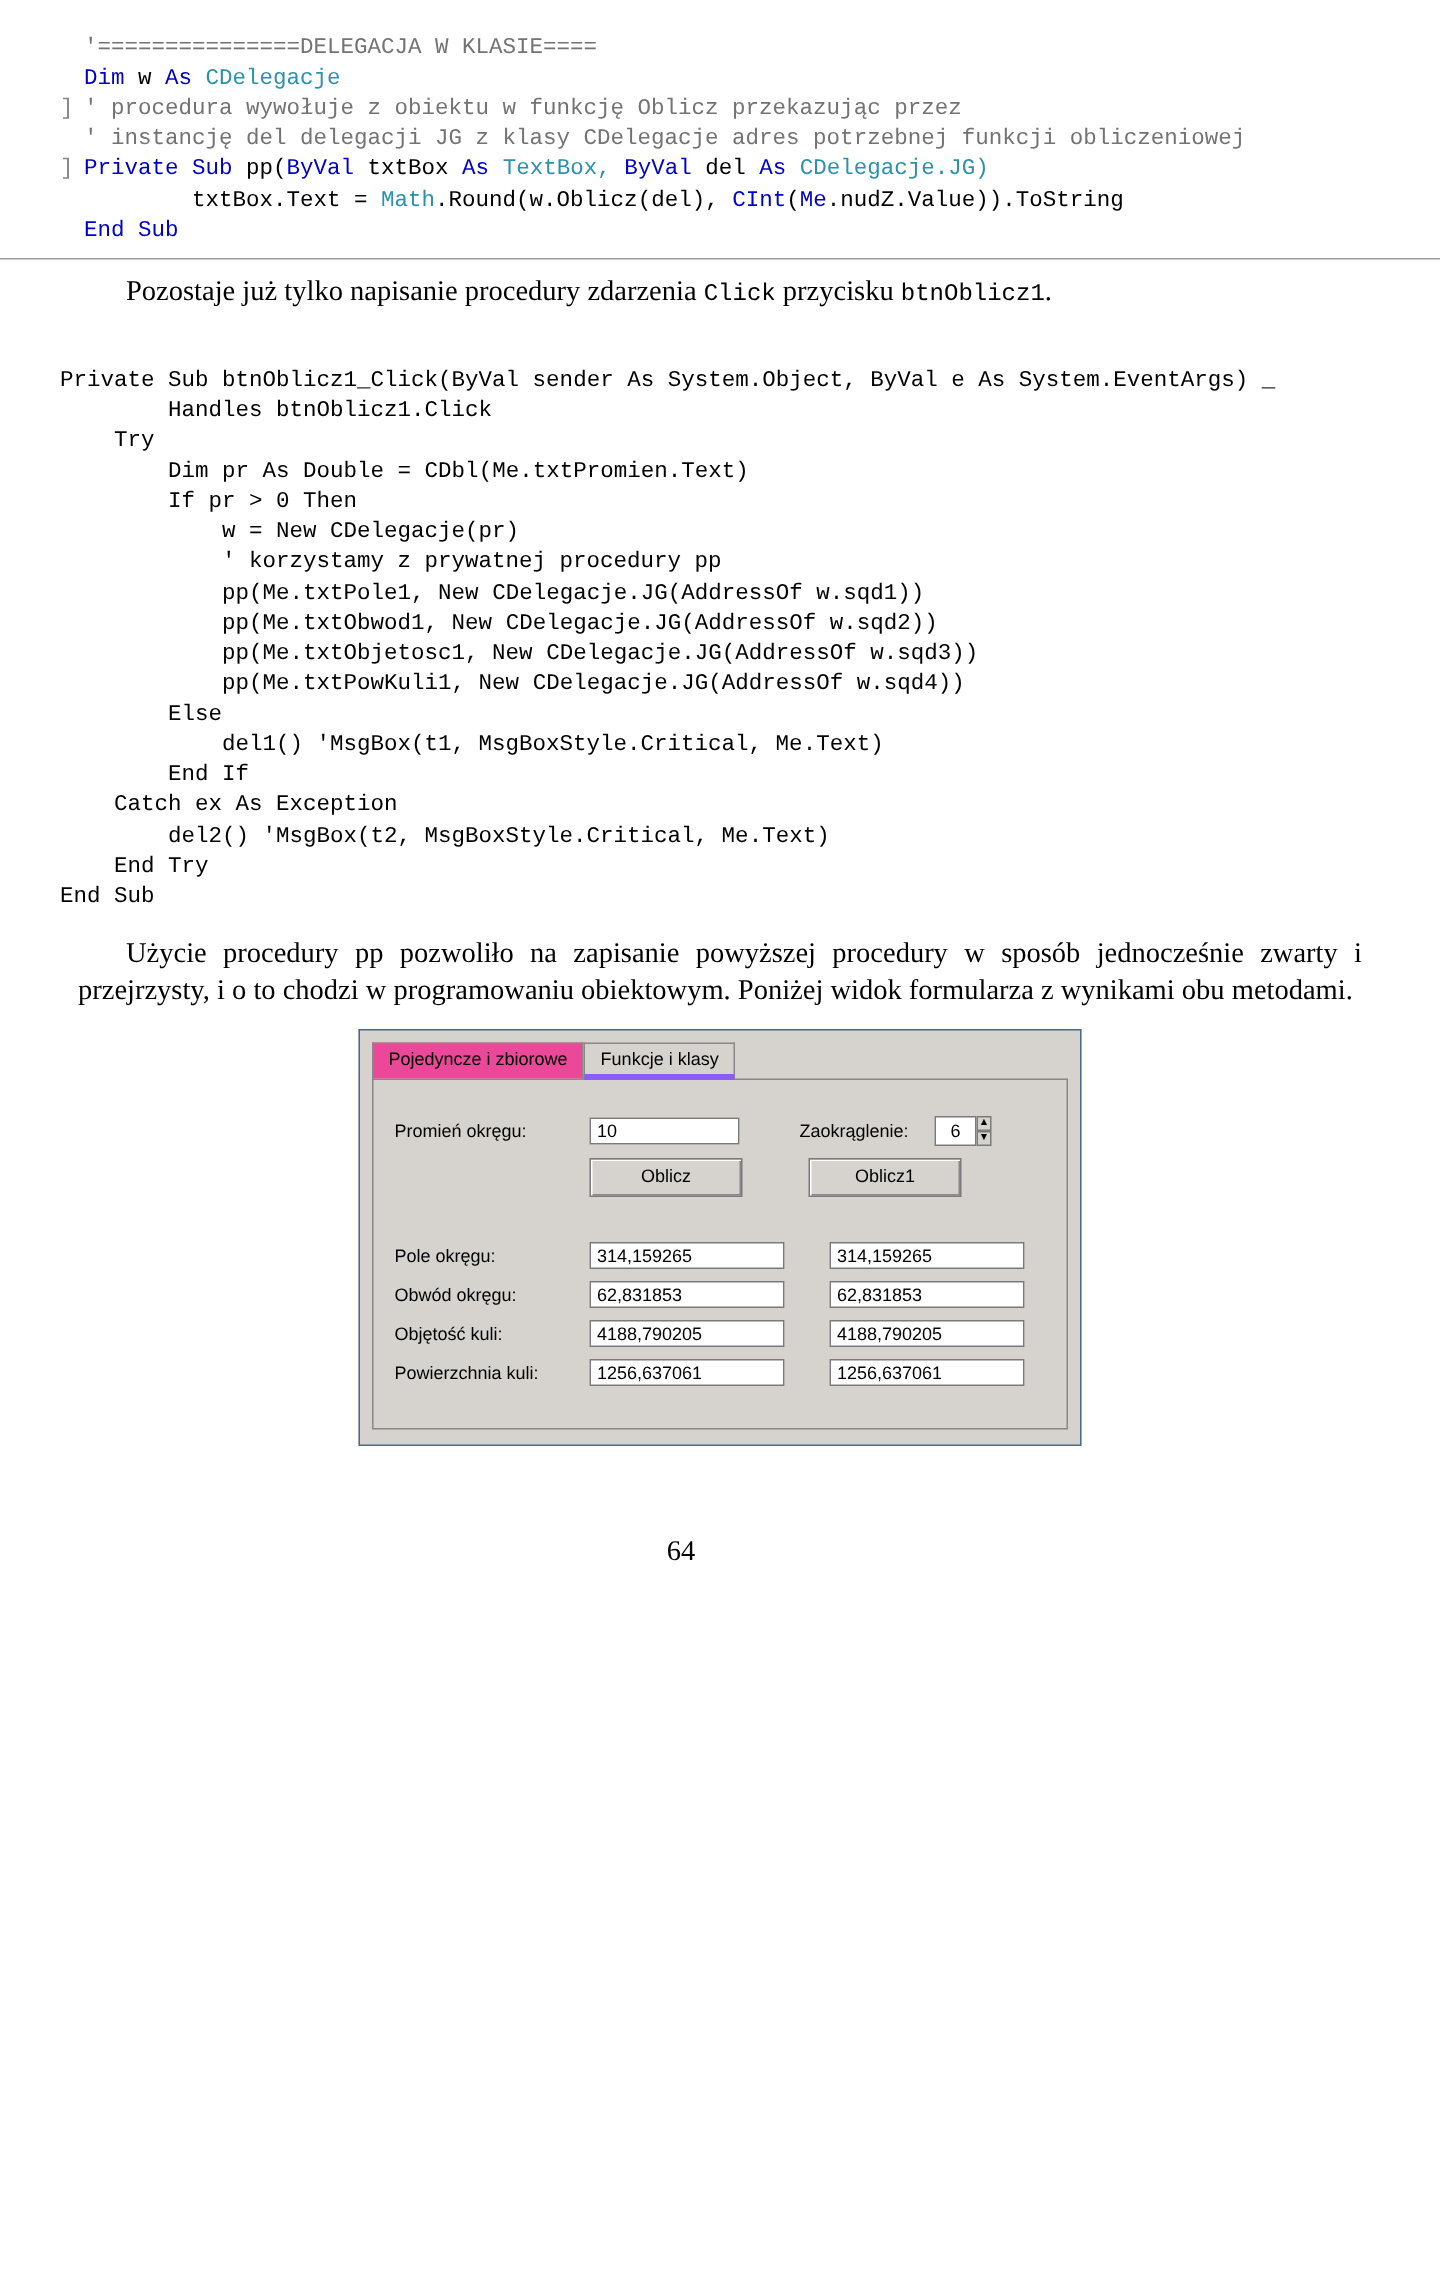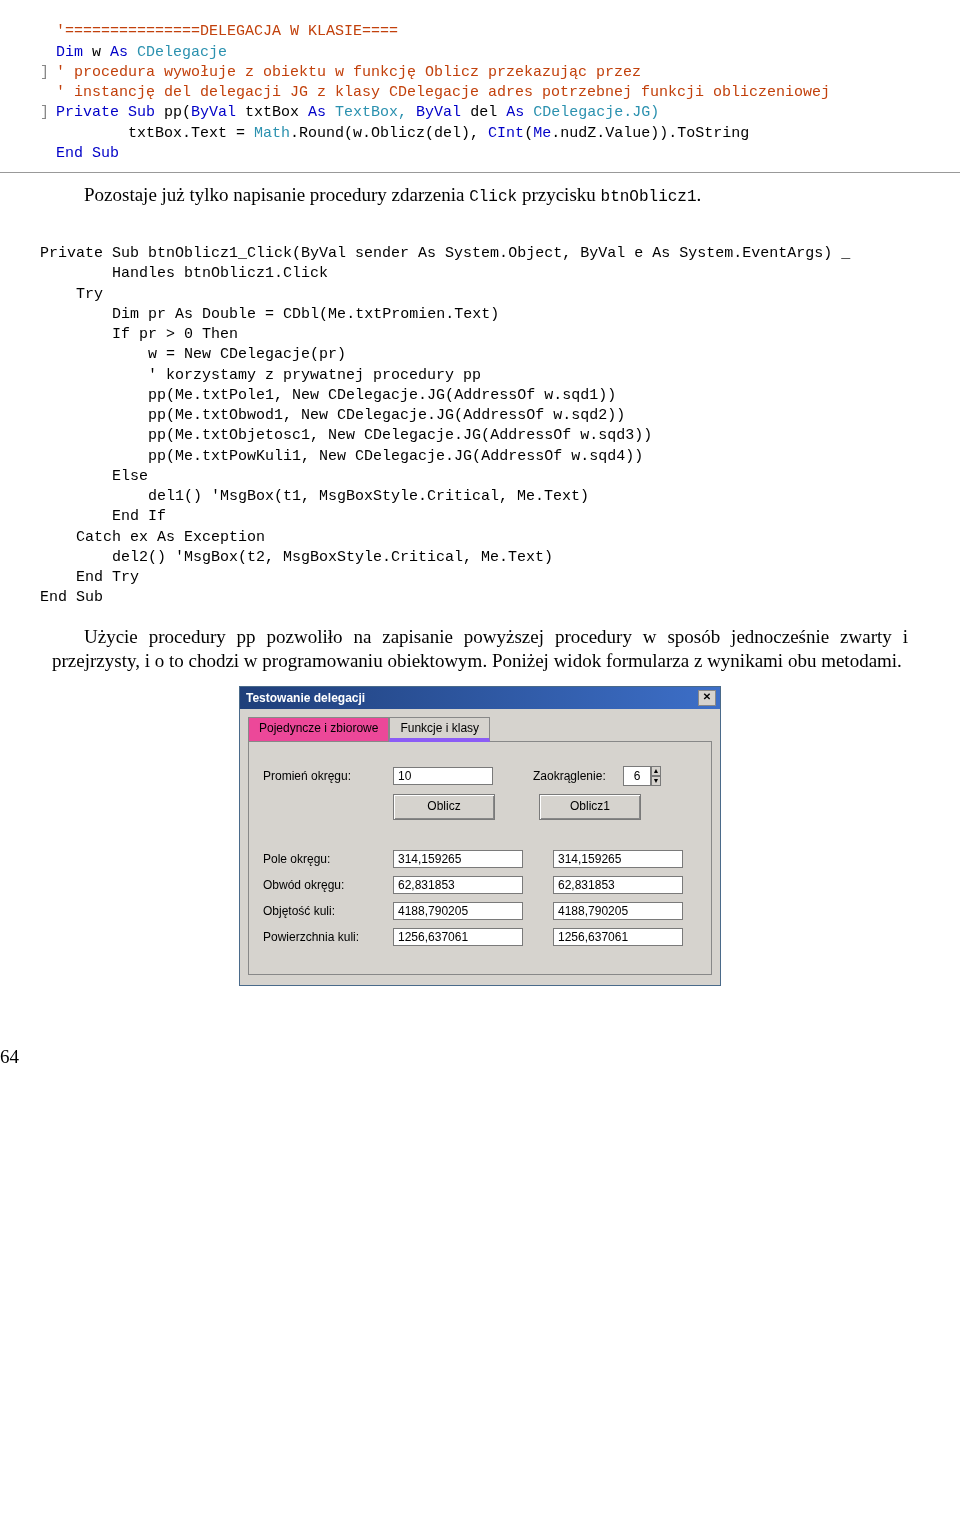--- a/index.html
+++ b/index.html
@@ -11,21 +11,21 @@
   }
   .code {
     font-family: Consolas, "Courier New", monospace;
     font-size: 15px;
     line-height: 1.35;
     white-space: pre;
     padding: 2px 0 8px 40px;
     border-bottom: 1px solid #999;
     margin-bottom: 10px;
   }
-  .code .c  { color: #c2410c; margin-top: 36px; }   
+  .code .c  { color: #737373; margin-top: 36px; }   
   .code .k  { color: #0000c8; }   
   .code .t  { color: #2b91af; }   
   .code .n  { color: #000; }      
   .gut { color:#888; display:inline-block; width:16px; }
   .body-text {
     font-size: 19px;
     line-height: 1.3;
     text-align: justify;
     margin: 8px 52px 12px 52px;
   }
@@ -81,21 +81,21 @@
     height:24px; border:1px solid #7a7a7a; background:#d6d3ce;
     box-shadow: inset 1px 1px 0 #fff, inset -1px -1px 0 #888;
     font-size:12px; width:100px; text-align:center; line-height:22px;
   }
   .spin { width:38px; display:flex; }
   .spin .si { width:22px; height:18px; border:1px solid #7a7a7a; background:#fff; font-size:12px; text-align:center; padding:0 2px;}
   .spin .ar { width:14px; display:flex; flex-direction:column;}
   .spin .ar div{ flex:1; border:1px solid #7a7a7a; background:#d6d3ce; font-size:7px; line-height:7px; text-align:center;}
   .twocol .inp { width:130px; }
   .sep { height:14px; }
-  .page-num { text-align:left; font-size:19px; margin:60px 52px 0 0; }
+  .page-num { text-align:center; font-size:19px; margin:60px 52px 0 0; }
 </style>
 </head>
 <body>
 
 <div class="code">
 <span class="gut"> </span><span class="c">'===============DELEGACJA W KLASIE====</span>
 <span class="gut"> </span><span class="k">Dim</span><span class="n"> w </span><span class="k">As</span><span class="t"> CDelegacje</span>
 <span class="gut">]</span><span class="c">' procedura wywołuje z obiektu w funkcję Oblicz przekazując przez</span>
 <span class="gut"> </span><span class="c">' instancję del delegacji JG z klasy CDelegacje adres potrzebnej funkcji obliczeniowej</span>
 <span class="gut">]</span><span class="k">Private Sub</span><span class="n"> pp(</span><span class="k">ByVal</span><span class="n"> txtBox </span><span class="k">As</span><span class="t"> TextBox, </span><span class="k">ByVal</span><span class="n"> del </span><span class="k">As</span><span class="t"> CDelegacje.JG)</span>
@@ -125,24 +125,20 @@
 <span class="k">    Catch</span><span class="n"> ex </span><span class="k">As</span><span class="t"> Exception</span>
 <span class="n">        del2() </span><span class="c">'MsgBox(t2, MsgBoxStyle.Critical, Me.Text)</span>
 <span class="k">    End Try</span>
 <span class="k">End Sub</span>
 </div>
 
 <p class="body-text" style="text-indent:32px;">Użycie procedury pp pozwoliło na zapisanie powyższej procedury w sposób jednocześnie zwarty i przejrzysty, i o to chodzi w programowaniu obiektowym. Poniżej widok formularza z wynikami obu metodami.</p>
 
 <div class="form-wrap">
   <div class="win">
-    <div class="titlebar">
-      <span>Testowanie delegacji</span>
-      <span class="xbtn">✕</span>
-    </div>
     <div class="tabs">
       <div class="tab">Pojedyncze i zbiorowe</div>
       <div class="tab active">Funkcje i klasy</div>
     </div>
     <div class="pane">
       <div class="row">
         <span class="lab">Promień okręgu:</span>
         <input class="inp" style="width: 100px; text-align: left;" value="10">
         <span style="width:40px;"></span>
         <span class="lab" style="width:90px;">Zaokrąglenie:</span>

